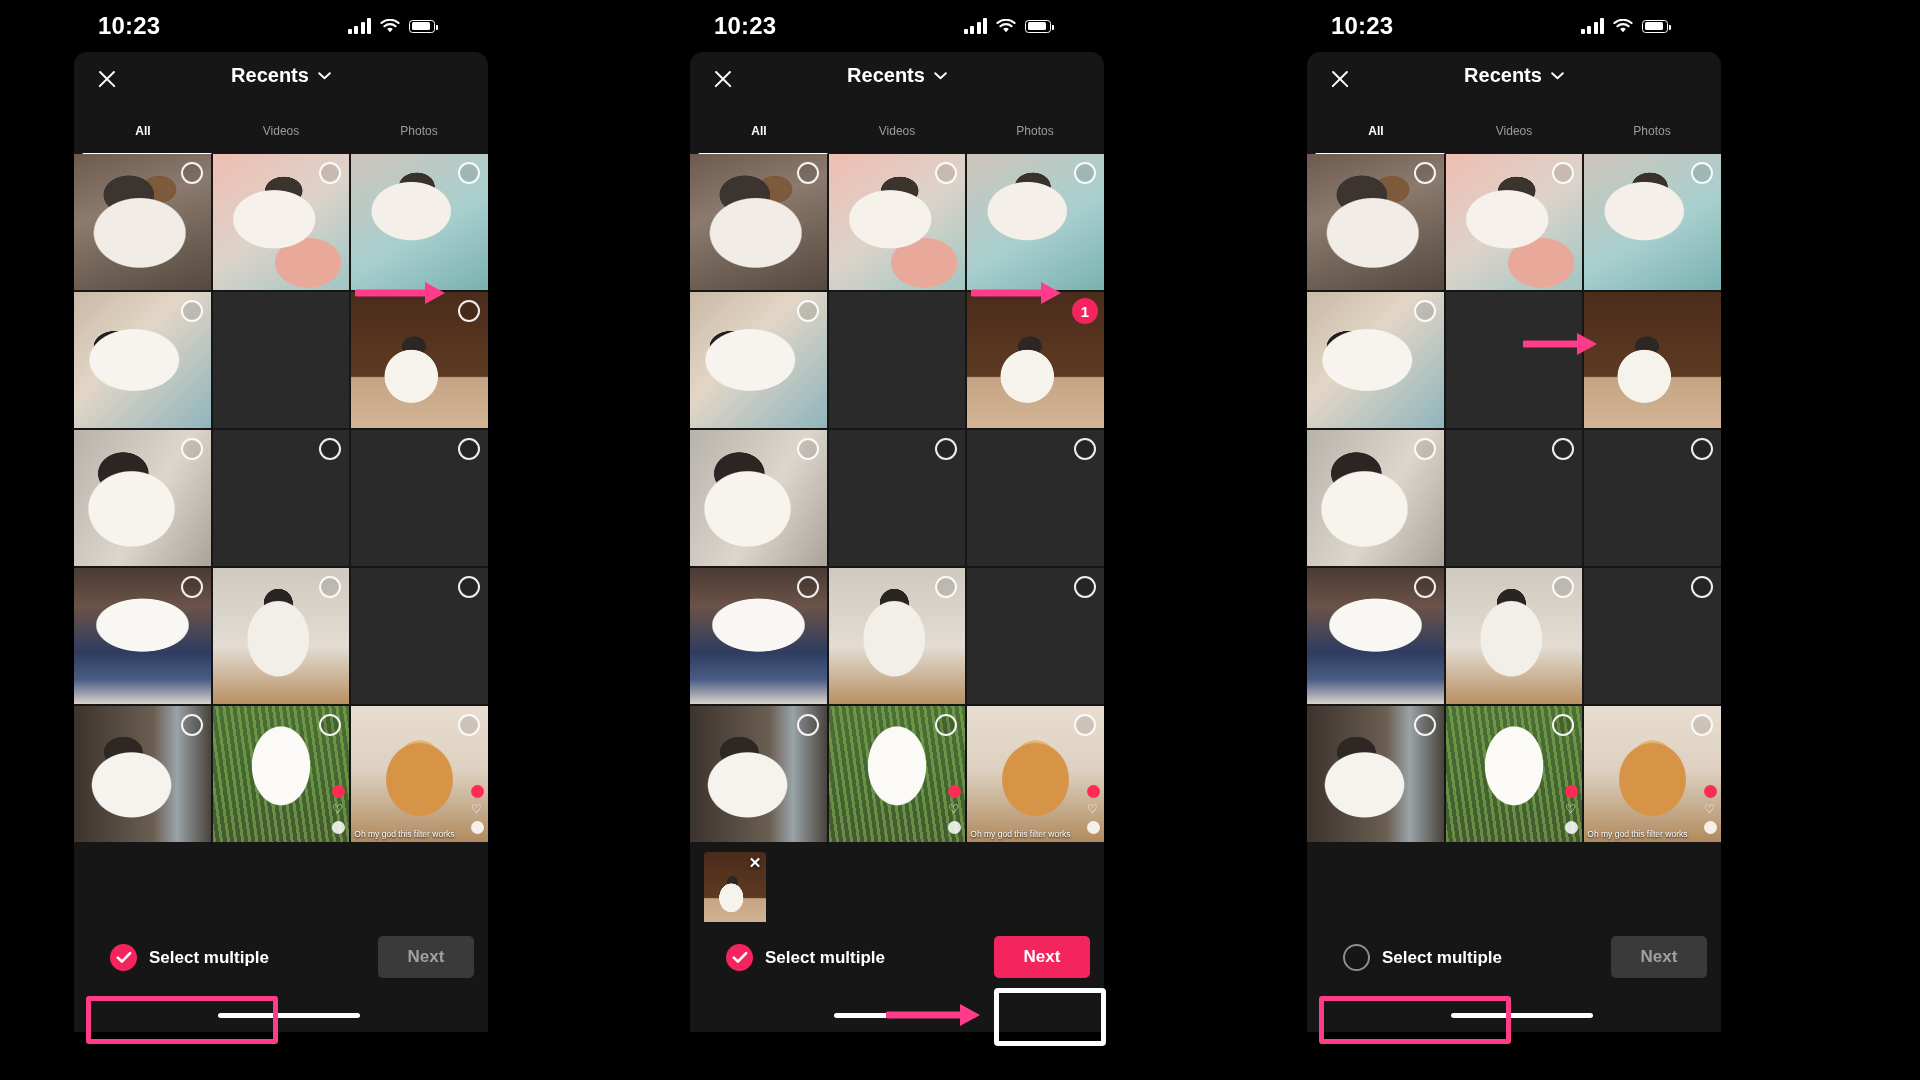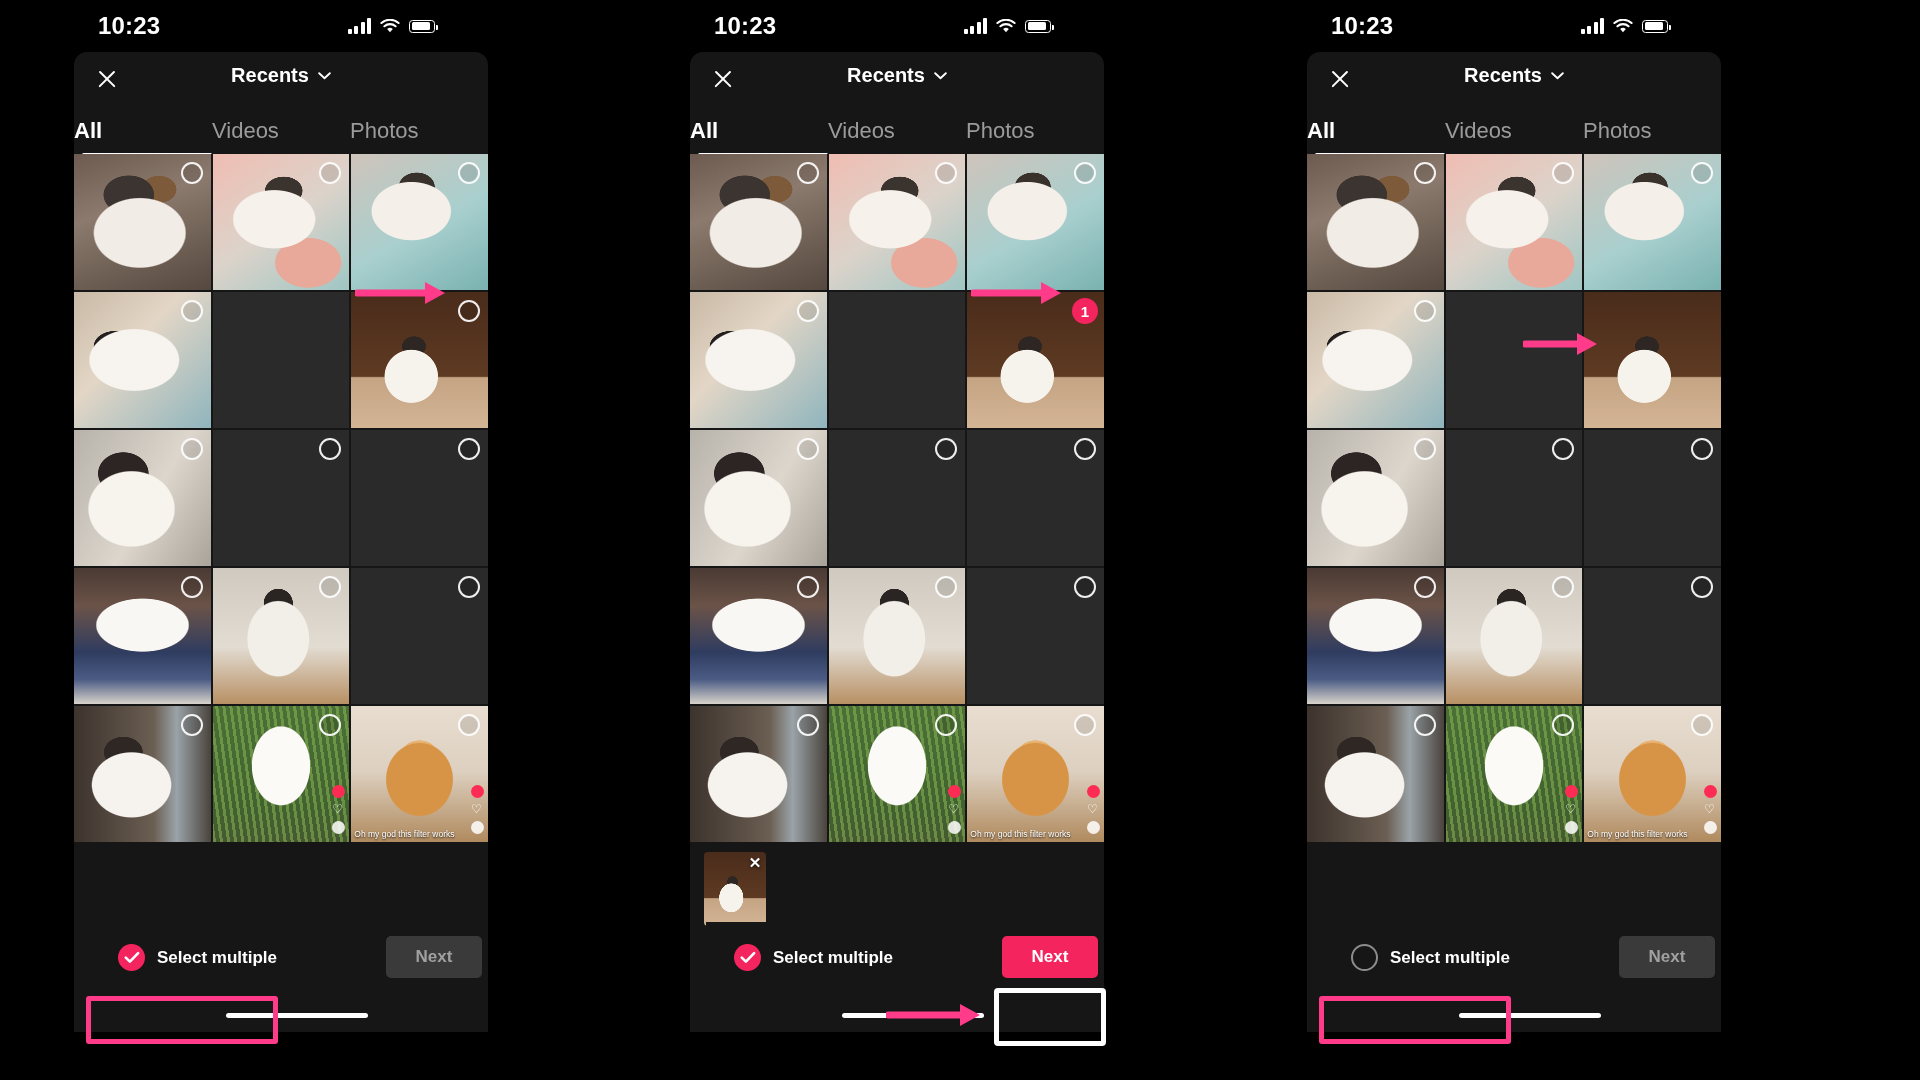--- a/index.html
+++ b/index.html
@@ -55,22 +55,22 @@
   .album-sel {
     position:absolute; left:0; right:0; top:12px;
     display:flex; align-items:center; justify-content:center; gap:9px;
     color:#fff; font-size:20px; font-weight:700; cursor:pointer;
   }
   .caret { width:13px; height:8px; }
 
   
   .tabs { position:relative; height:46px; display:flex; }
   .tab {
-    flex:1; display:flex; align-items:center; 
-    font-size:22px; color:#9b9b9b; cursor:pointer; position:relative;
+    flex:1; display:flex; align-items:center; justify-content:center;
+    font-size:12px; color:#9b9b9b; cursor:pointer; position:relative;
   }
   .tab.active { color:#fff; font-weight:700; }
   .tab-underline {
     position:absolute; bottom:-2px; height:3px; width:130px; left:8px;
     background:#fff; border-radius:2px;
   }
 
   
   .grid {
     position:relative; display:grid; grid-template-columns:repeat(3, 1fr);
@@ -105,21 +105,21 @@
   .tray-item .ph { position:absolute; inset:0; }
   .tray-x {
     position:absolute; right:2px; top:2px; width:18px; height:18px;
     display:flex; align-items:center; justify-content:center;
     color:#fff; font-size:15px; font-weight:700; cursor:pointer;
     text-shadow:0 1px 3px rgba(0,0,0,.85);
   }
 
   
   .bottombar {
-    position:absolute; left:16px; bottom:0; width:414px; height:110px;
+    position:absolute; left:8px; bottom:0; width:414px; height:110px;
     background:#161616;
     text-align:right;
   }
   .selmulti {
     position:absolute; left:22px; top:16px;
     display:flex; align-items:center; gap:12px; cursor:pointer;
     padding:6px 14px 6px 6px; border-radius:3px;
   }
   .chk-on {
     width:27px; height:27px; border-radius:50%; background:#F4245E;

